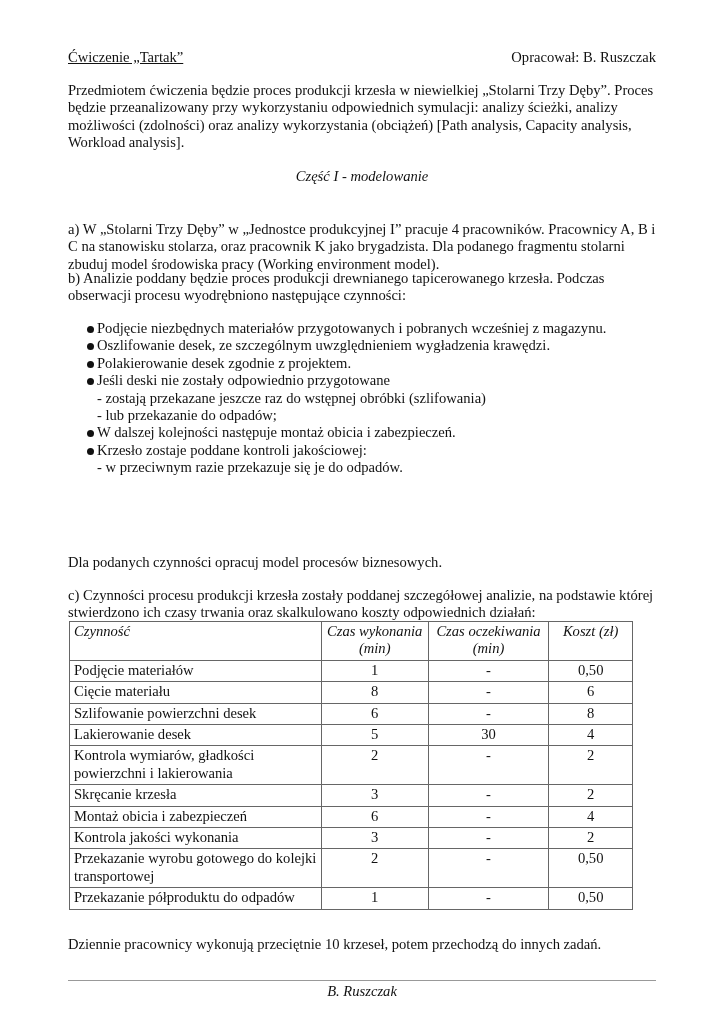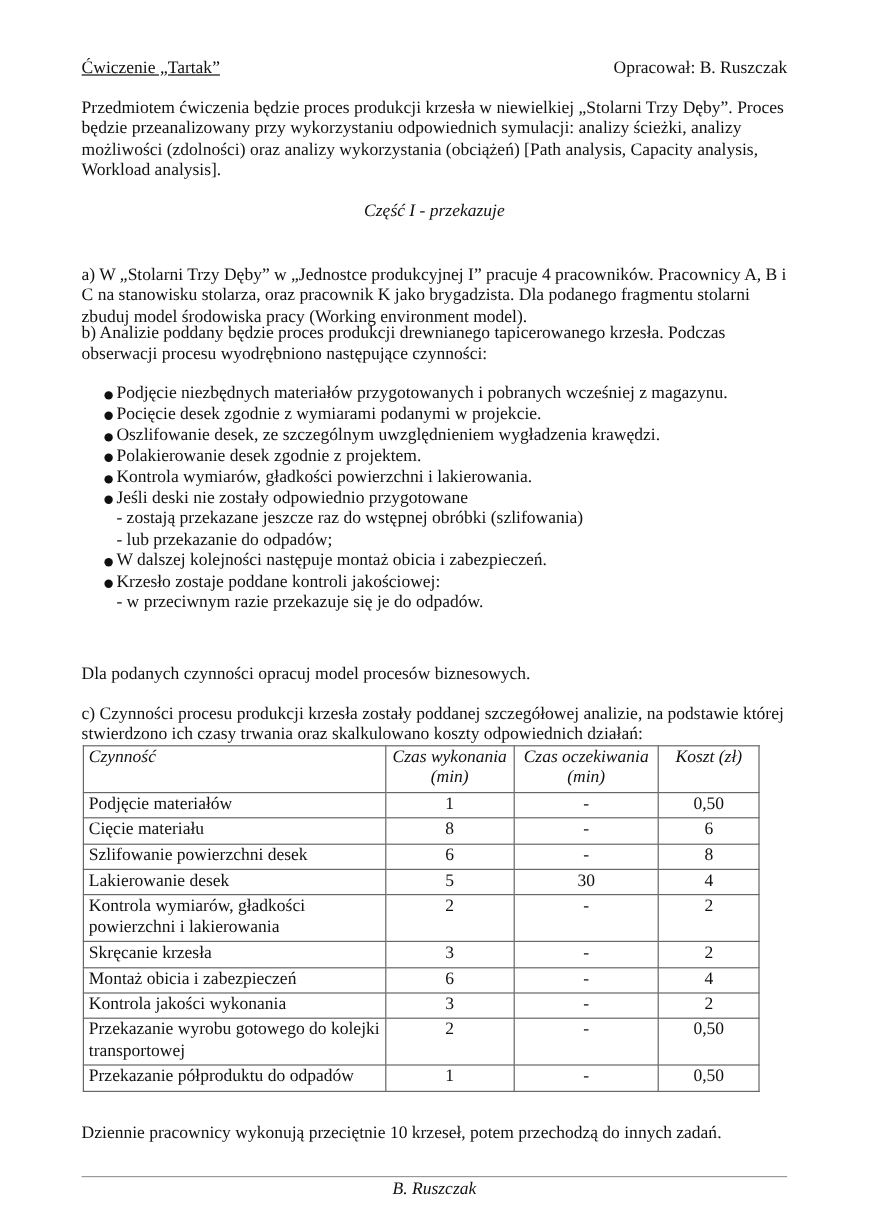--- a/index.html
+++ b/index.html
@@ -35,32 +35,30 @@
 <body>
 
 <div class="page">
   <div class="hdr">
     <span class="title">Ćwiczenie „Tartak”</span>
     <span>Opracował: B. Ruszczak</span>
   </div>
 
   <p class="intro">Przedmiotem ćwiczenia będzie proces produkcji krzesła w niewielkiej „Stolarni Trzy Dęby”. Proces będzie przeanalizowany przy wykorzystaniu odpowiednich symulacji: analizy ścieżki, analizy możliwości (zdolności) oraz analizy wykorzystania (obciążeń) [Path analysis, Capacity analysis, Workload analysis].</p>
 
-  <p class="section">Część I - przekazuje</p>
+  <p class="section">Część I - modelowanie</p>
 
   <p class="pa">a)  W „Stolarni Trzy Dęby” w „Jednostce produkcyjnej I” pracuje 4 pracowników. Pracownicy A, B i C na stanowisku stolarza, oraz pracownik K jako brygadzista. Dla podanego fragmentu stolarni zbuduj model środowiska pracy (Working environment model).</p>
 
   <p class="pb">b) Analizie poddany będzie proces produkcji drewnianego tapicerowanego krzesła. Podczas obserwacji procesu wyodrębniono następujące czynności:</p>
 
   <ul class="bul">
     <li><span class="dot"></span><span>Podjęcie niezbędnych materiałów przygotowanych i pobranych wcześniej z magazynu.</span></li>
-    <li><span class="dot"></span><span>Pocięcie desek zgodnie z wymiarami podanymi w projekcie.</span></li>
     <li><span class="dot"></span><span>Oszlifowanie desek, ze szczególnym uwzględnieniem wygładzenia krawędzi.</span></li>
     <li><span class="dot"></span><span>Polakierowanie desek zgodnie z projektem.</span></li>
-    <li><span class="dot"></span><span>Kontrola wymiarów, gładkości powierzchni i lakierowania.</span></li>
     <li><span class="dot"></span><span>Jeśli deski nie zostały odpowiednio przygotowane</span>
       <span class="sub">- zostają przekazane jeszcze raz do wstępnej obróbki (szlifowania)</span>
       <span class="sub">- lub przekazanie do odpadów;</span>
     </li>
     <li><span class="dot"></span><span>W dalszej kolejności następuje montaż obicia i zabezpieczeń.</span></li>
     <li><span class="dot"></span><span>Krzesło zostaje poddane kontroli jakościowej:</span>
       <span class="sub">- w przeciwnym razie przekazuje się je do odpadów.</span>
     </li>
   </ul>
 

